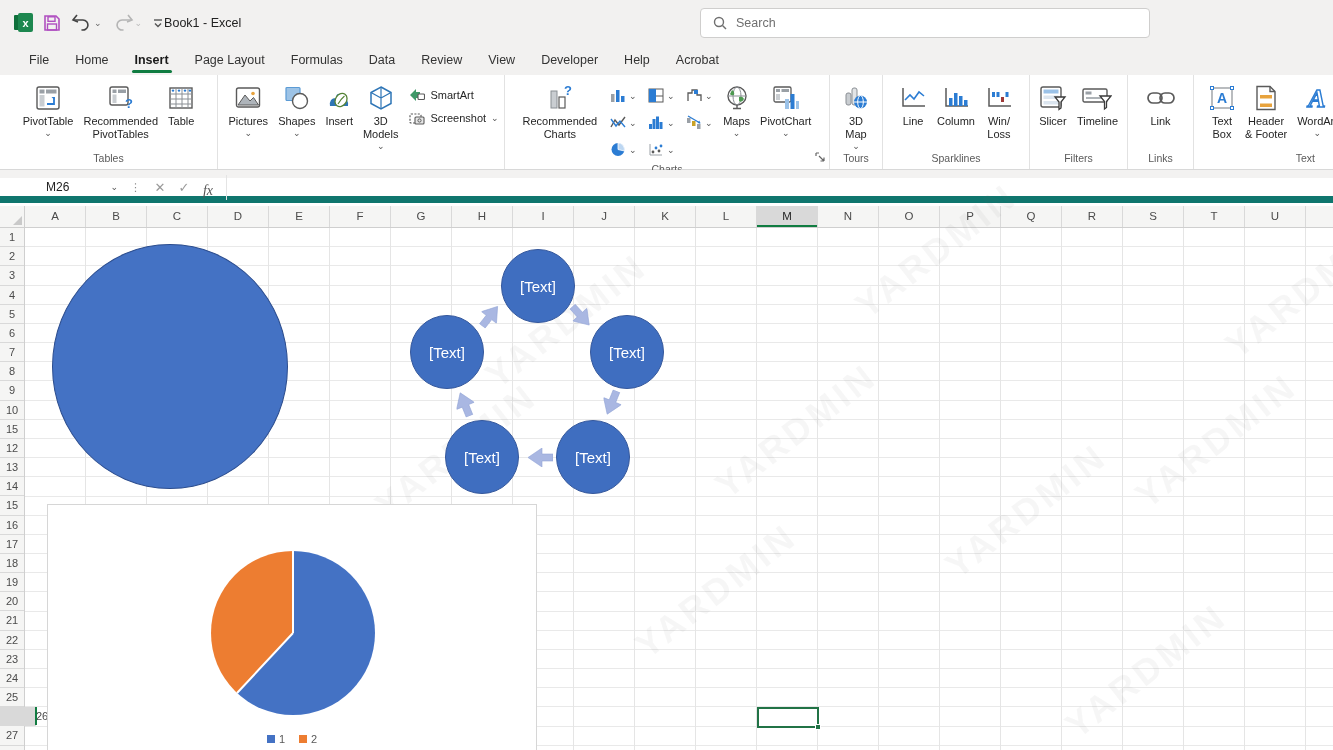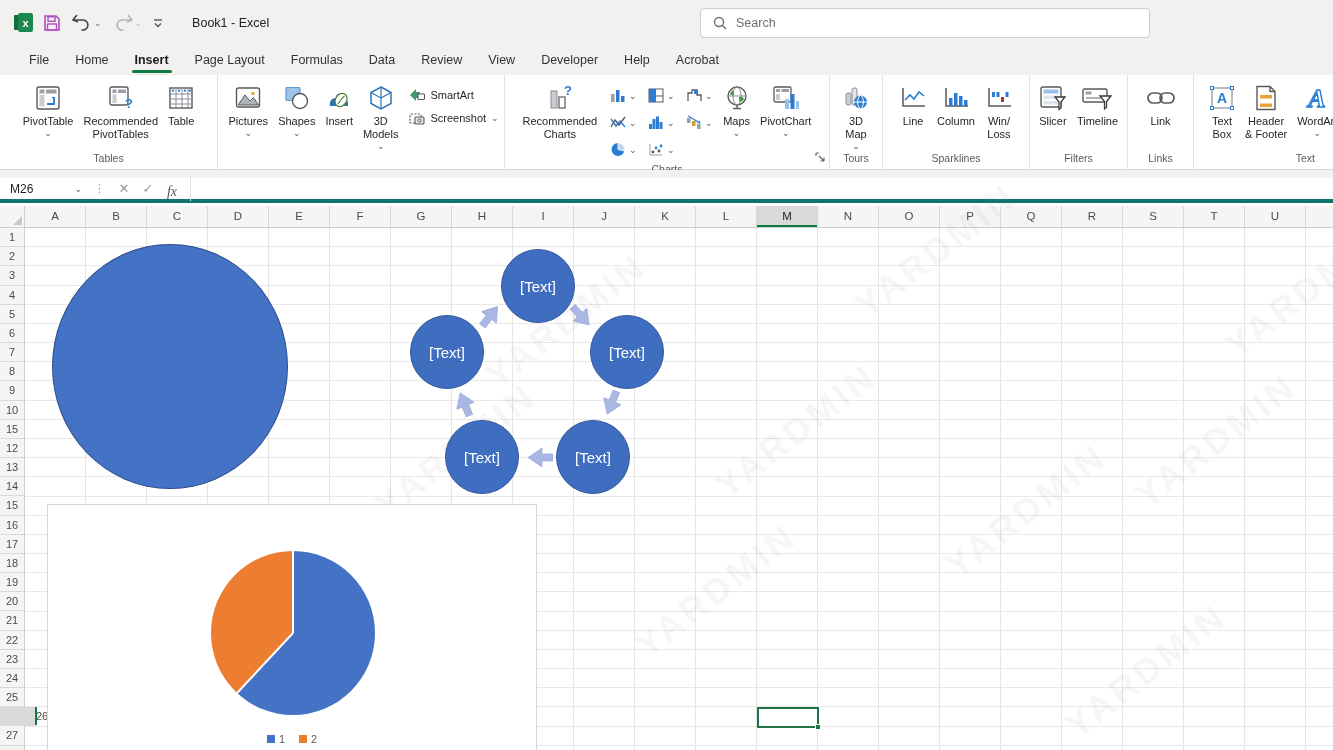--- a/index.html
+++ b/index.html
@@ -5,21 +5,21 @@
   * { margin:0; padding:0; box-sizing:border-box; }
   html,body { width:1333px; height:750px; overflow:hidden; }
   body { font-family:"Liberation Sans", sans-serif; color:#333; background:#fff; }
   #stage { position:relative; width:1333px; height:750px; overflow:hidden; background:#fff; }
 
   
   #titlebar { position:absolute; left:0; top:0; width:100%; height:45px; background:#f2f1f0; display:flex; align-items:center; }
   .qat { display:flex; align-items:center; gap:10px; padding-left:14px; }
   .qat .tbico { display:flex; align-items:center; }
   .tb-chev { font-size:9px; color:#666; margin-left:1px; }
-  #wb-title { margin-left:28px; font-size:12.5px; color:#222; }
+  #wb-title { font-size:12.5px; color:#222; }
   #searchbox { position:absolute; left:700px; top:8px; width:450px; height:30px; background:#fff; border:1px solid #cfcecd; border-radius:4px; display:flex; align-items:center; padding-left:12px; gap:9px; }
   #searchbox .ph { font-size:12.5px; color:#6f6f6f; }
 
   
   #menubar { position:absolute; left:0; top:45px; width:100%; height:30px; background:#f2f1f0; display:flex; align-items:center; padding-left:16px; }
   .mtab { padding:6px 13px; font-size:12.5px; color:#333; cursor:default; position:relative; }
   .mtab.active { font-weight:bold; color:#1a1a1a; }
   .mtab.active::after { content:""; position:absolute; left:10px; right:10px; bottom:0px; height:3px; border-radius:2px; background:#107C41; }
 
   
@@ -32,21 +32,21 @@
   .rlbl { font-size:11px; line-height:13px; text-align:center; white-space:pre-line; color:#252525; }
   .chev { font-size:9px; line-height:9px; color:#555; margin-top:1px; }
   .stack { display:flex; flex-direction:column; gap:9px; padding:10px 0 0 6px; }
   .srow { display:flex; align-items:center; gap:5px; font-size:11px; color:#252525; }
   .cgrid { display:grid; grid-template-columns:repeat(3,38px); grid-auto-rows:27px; margin:4px 0 0 2px; }
   .cg { display:flex; align-items:center; justify-content:center; gap:3px; }
   .dlg { position:absolute; right:4px; bottom:3px; }
 
   
   #fstrip { position:absolute; left:0; top:170px; width:100%; height:8px; background:#f3f2f1; }
-  #formulabar { position:absolute; left:0; top:178px; width:100%; height:25px; background:#fff; border-bottom:4px solid #0f766e; display:flex; align-items:center; }
+  #formulabar { position:absolute; left:0; top:178px; width:100%; height:25px; background:#fff; border-bottom:7px solid #0f766e; display:flex; align-items:center;padding-left:36px; }
   #namebox { width:88px; height:25px; display:flex; align-items:center; justify-content:space-between; padding:0 6px 0 10px; font-size:12px; color:#222; }
   .nb-chev { font-size:9px; color:#555; }
   .fb-dots { color:#8a8a8a; font-size:11px; padding:0 6px; letter-spacing:1px; }
   .fb-btn { width:24px; text-align:center; font-size:13px; color:#9a9a9a; }
   .fb-fx { font-style:italic; font-family:"Liberation Serif", serif; font-size:14px; color:#555;margin-top:7px; }
   #formula-input { flex:1; height:25px; border-left:1px solid #e4e4e4; margin-left:6px; }
 
   
   #corner { position:absolute; left:0; top:206px; width:25px; height:22px; background:#f5f5f4; border-right:1px solid #cfcfcf; border-bottom:1px solid #cfcfcf; }
   #corner::after { content:""; position:absolute; right:2px; bottom:2px; border-style:solid; border-width:0 0 9px 9px; border-color:transparent transparent #c9c9c9 transparent; }

